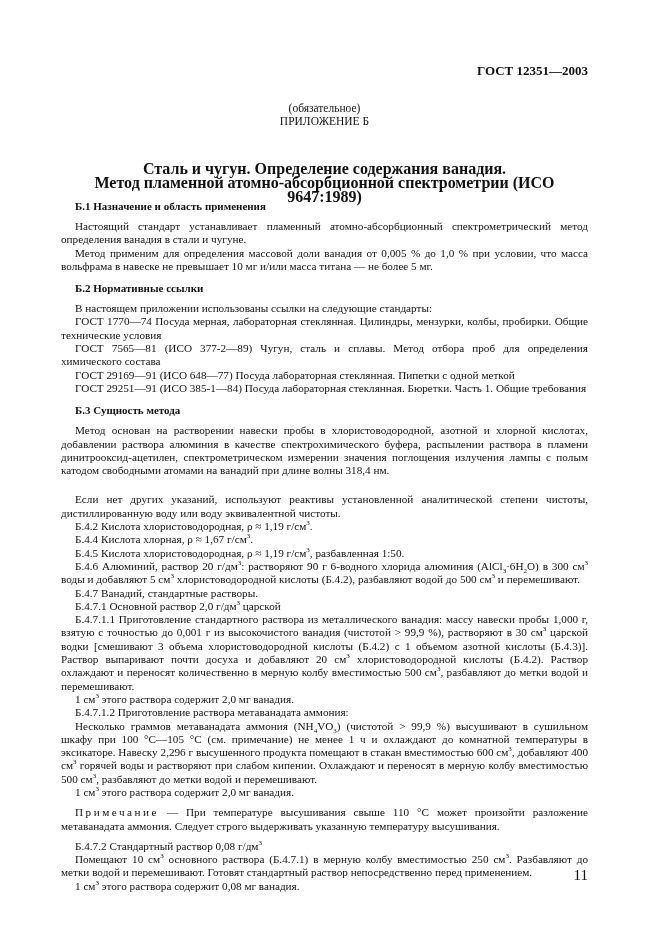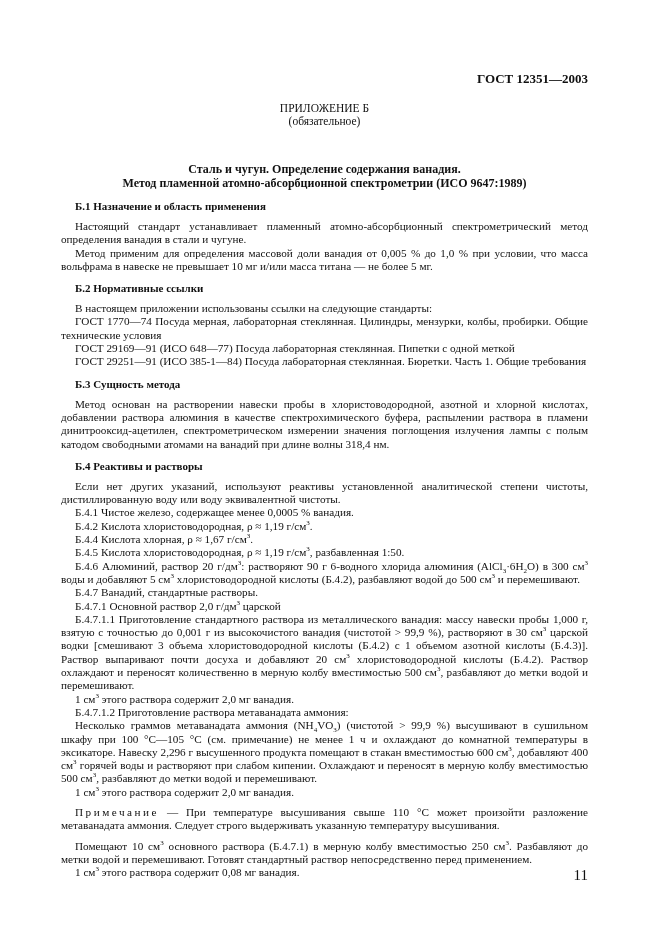--- a/index.html
+++ b/index.html
@@ -1,84 +1,84 @@
 <!DOCTYPE html>
 <html><head>
 <meta charset="utf-8">
 <style>
   html, body { margin:0; padding:0; background:#ffffff; }
   body { width:661px; height:936px; position:relative; overflow:hidden;
          font-family:"Liberation Serif", "DejaVu Serif", serif; color:#111; }
   .page { position:absolute; left:61px; top:0; width:527px; font-size:11.2px; line-height:13.3px; }
-  .hdr { position:absolute; left:0; top:72px; width:527px; text-align:right; font-weight:bold; font-size:13px; }
+  .hdr { position:absolute; left:0; top:64px; width:527px; text-align:right; font-weight:bold; font-size:13px; }
   .appx { position:absolute; left:0; top:102px; width:527px; text-align:center; font-size:11.5px; line-height:13px; }
-  .title { position:absolute; left:0; top:162px; width:527px; text-align:center; font-weight:bold; font-size:12px; line-height:14px; }
+  .title { position:absolute; left:0; top:162px; width:527px; text-align:center; font-weight:bold; font-size:16px; line-height:14px; }
   .body { position:absolute; left:0; top:200px; width:527px; }
   h3 { font-size:11px; font-weight:bold; margin:0 0 0 14px; line-height:13px; }
   p { margin:0; text-align:justify; text-indent:14px; }
   .gap-s { height:7px; }
   .gap-m { height:9px; }
   .sp { letter-spacing:2.5px; }
   sup { font-size:7px; line-height:0; vertical-align:super; }
   sub { font-size:7px; line-height:0; }
   .pagenum { position:absolute; left:0; top:869px; width:527px; text-align:right; font-size:15px; }
 </style>
 </head>
 <body>
 
 <div class="page">
   <div class="hdr">ГОСТ 12351—2003</div>
 
   <div class="appx">
+    <div>(обязательное)</div>
     <div>ПРИЛОЖЕНИЕ Б</div>
-    <div>(обязательное)</div>
   </div>
 
   <div class="title">
     <div>Сталь и чугун. Определение содержания ванадия.</div>
     <div>Метод пламенной атомно-абсорбционной спектрометрии (ИСО 9647:1989)</div>
   </div>
 
   <div class="body">
 
     <h3>Б.1  Назначение и область применения</h3>
     <div class="gap-s"></div>
     <p>Настоящий стандарт устанавливает пламенный атомно-абсорбционный спектрометрический метод определения ванадия в стали и чугуне.</p>
     <p>Метод применим для определения массовой доли ванадия от 0,005 % до 1,0 % при условии, что масса вольфрама в навеске не превышает 10 мг и/или масса титана — не более 5 мг.</p>
     <div class="gap-m"></div>
 
     <h3>Б.2  Нормативные ссылки</h3>
     <div class="gap-s"></div>
     <p>В настоящем приложении использованы ссылки на следующие стандарты:</p>
     <p>ГОСТ 1770—74 Посуда мерная, лабораторная стеклянная. Цилиндры, мензурки, колбы, пробирки. Общие технические условия</p>
+    <p>ГОСТ 7565—81 (ИСО 377-2—89) Чугун, сталь и сплавы. Метод отбора проб для определения химического состава</p>
     <p>ГОСТ 29169—91 (ИСО 648—77) Посуда лабораторная стеклянная. Пипетки с одной меткой</p>
     <p>ГОСТ 29251—91 (ИСО 385-1—84) Посуда лабораторная стеклянная. Бюретки. Часть 1. Общие требования</p>
     <div class="gap-m"></div>
 
     <h3>Б.3  Сущность метода</h3>
     <div class="gap-s"></div>
     <p>Метод основан на растворении навески пробы в хлористоводородной, азотной и хлорной кислотах, добавлении раствора алюминия в качестве спектрохимического буфера, распылении раствора в пламени динитрооксид-ацетилен, спектрометрическом измерении значения поглощения излучения лампы с полым катодом свободными атомами на ванадий при длине волны 318,4 нм.</p>
     <div class="gap-m"></div>
 
-    <h3>Б.4  Реактивы и растворы</h3>
     <div class="gap-s"></div>
     <p>Если нет других указаний, используют реактивы установленной аналитической степени чистоты, дистиллированную воду или воду эквивалентной чистоты.</p>
-    <p>Б.4.1  Чистое железо, содержащее менее 0,0005 % ванадия.</p>
     <p><span>Б.4.2  Кислота хлористоводородная, ρ ≈ 1,19 г/см</span><sup>3</sup>.</p>
     <p><span>Б.4.4  Кислота хлорная, ρ ≈ 1,67 г/см</span><sup>3</sup>.</p>
     <p><span>Б.4.5  Кислота хлористоводородная, ρ ≈ 1,19 г/см</span><sup>3</sup><span>, разбавленная 1:50.</span></p>
     <p><span>Б.4.6  Алюминий, раствор 20 г/дм</span><sup>3</sup><span>: растворяют  90 г 6-водного хлорида алюминия (AlCl</span><sub>3</sub><span>·6H</span><sub>2</sub><span>O) в 300 см</span><sup>3</sup><span> воды и добавляют 5 см</span><sup>3</sup><span> хлористоводородной кислоты (Б.4.2), разбавляют водой до 500 см</span><sup>3</sup><span> и перемешивают.</span></p>
     <p>Б.4.7  Ванадий, стандартные растворы.</p>
     <p><span>Б.4.7.1  Основной раствор 2,0 г/дм</span><sup>3</sup><span> царской</span></p>
     <p><span>Б.4.7.1.1  Приготовление стандартного раствора из металлического ванадия: массу навески пробы 1,000 г, взятую с точностью до 0,001 г из высокочистого ванадия (чистотой &gt; 99,9 %), растворяют в 30 см</span><sup>3</sup><span> царской водки [смешивают 3 объема хлористоводородной кислоты (Б.4.2) с 1 объемом азотной кислоты (Б.4.3)]. Раствор выпаривают почти досуха и добавляют 20 см</span><sup>3</sup><span> хлористоводородной кислоты (Б.4.2). Раствор охлаждают и переносят количественно в мерную колбу вместимостью 500 см</span><sup>3</sup><span>, разбавляют до метки водой и перемешивают.</span></p>
     <p><span>1 см</span><sup>3</sup><span> этого раствора содержит 2,0 мг ванадия.</span></p>
     <p>Б.4.7.1.2  Приготовление раствора метаванадата аммония:</p>
     <p><span>Несколько граммов метаванадата аммония (NH</span><sub>4</sub><span>VO</span><sub>3</sub><span>) (чистотой &gt; 99,9 %) высушивают в сушильном шкафу при 100 °С—105 °С (см. примечание) не менее 1 ч и охлаждают до комнатной температуры в эксикаторе. Навеску 2,296 г высушенного продукта помещают в стакан вместимостью 600 см</span><sup>3</sup><span>, добавляют 400 см</span><sup>3</sup><span> горячей воды и растворяют при слабом кипении. Охлаждают и переносят в мерную колбу вместимостью 500 см</span><sup>3</sup><span>, разбавляют до метки водой и перемешивают.</span></p>
     <p><span>1 см</span><sup>3</sup><span> этого раствора содержит 2,0 мг ванадия.</span></p>
     <div class="gap-s"></div>
     <p><span class="sp">Примечание</span><span> — При температуре высушивания свыше 110 °С может произойти разложение метаванадата аммония. Следует строго выдерживать указанную температуру высушивания.</span></p>
     <div class="gap-s"></div>
+    <p><span>Б.4.7.2  Стандартный раствор 0,08 г/дм</span><sup>3</sup></p>
     <p><span>Помещают 10 см</span><sup>3</sup><span> основного раствора (Б.4.7.1) в мерную колбу вместимостью 250 см</span><sup>3</sup><span>. Разбавляют до метки водой и перемешивают. Готовят стандартный раствор непосредственно перед применением.</span></p>
     <p><span>1 см</span><sup>3</sup><span> этого раствора содержит 0,08 мг ванадия.</span></p>
   </div>
 
   <div class="pagenum">11</div>
 </div>
 
 </body></html>

